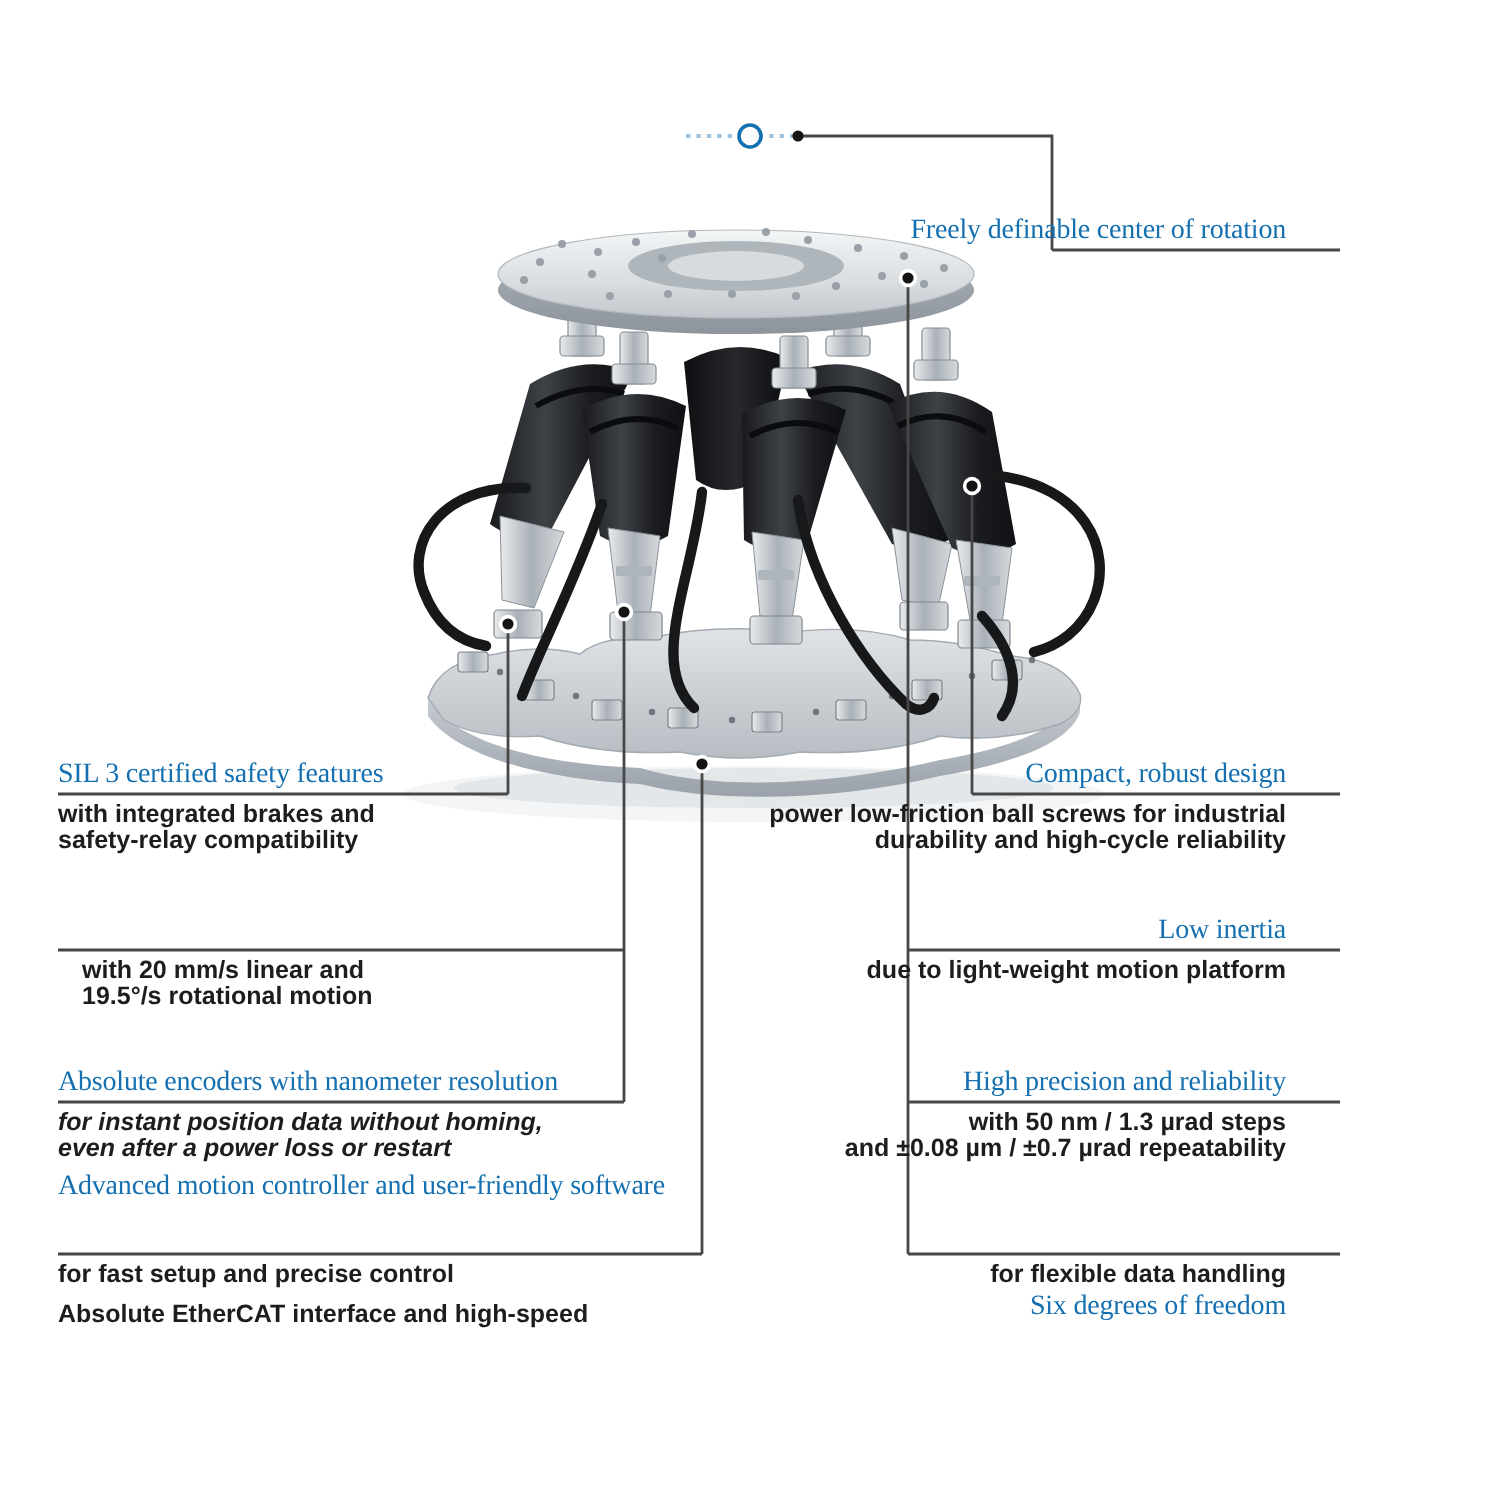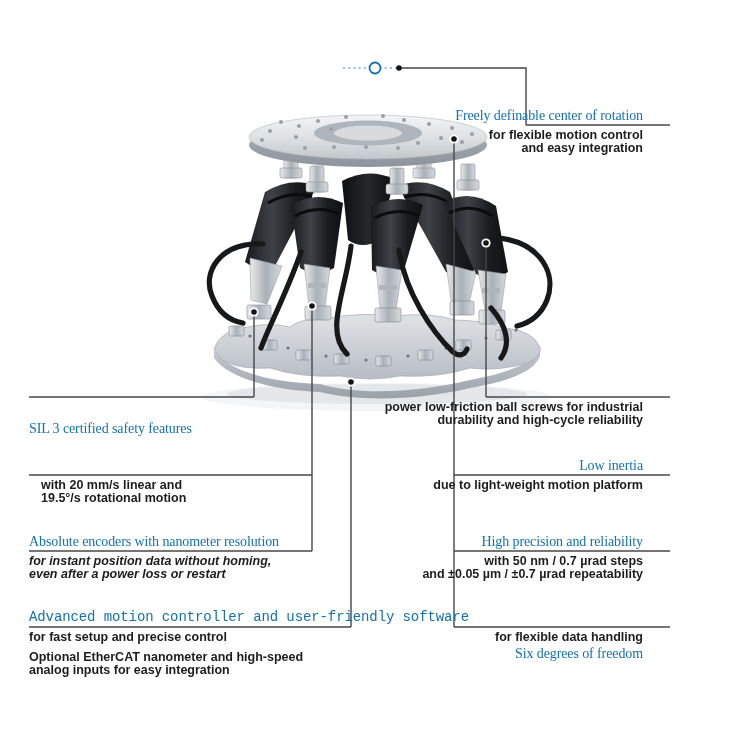--- a/index.html
+++ b/index.html
@@ -227,61 +227,61 @@
           <circle class="dot-inner" cx="312" cy="306" r="2.8"></circle>
         </g>
     <g>
           <circle class="dot-outer" cx="351" cy="382" r="4.6"></circle>
           <circle class="dot-inner" cx="351" cy="382" r="2.8"></circle>
         </g>
   </g>
 </svg>
 
   <div class="co t right" style="top:106px;right:27px;">Freely definable center of rotation</div>
-  <div class="co b right" style="top:129px;right:27px;">
-    <div>for flexible motion control</div>
-    <div>and easy integration</div>
-  </div>
-
-  <div class="co t" style="top:378px;left:29px;margin-top:41px;">SIL 3 certified safety features</div>
+
+  <div class="co t" style="top:378px;left:29px;">SIL 3 certified safety features</div>
+  <div class="co b" style="top:401px;left:29px;">
+    <div>with integrated brakes and</div>
+    <div>safety-relay compatibility</div>
+  </div>
 
   <div class="co b" style="top:479px;left:29px;margin-left:12px;">
     <div>with 20 mm/s linear and</div>
     <div>19.5°/s rotational motion</div>
   </div>
 
   <div class="co t" style="top:532px;left:29px;">Absolute encoders with nanometer resolution</div>
   <div class="co b" style="top:555px;left:29px;font-style:italic;">
     <div>for instant position data without homing,</div>
     <div>even after a power loss or restart</div>
   </div>
 
-  <div class="co t" style="top:608px;left:29px;font-family:Liberation Mono, monospace;">Advanced motion controller and user-friendly software</div>
+  <div class="co t" style="top:584px;left:29px;">Advanced motion controller and user-friendly software</div>
   <div class="co b" style="top:631px;left:29px;text-align:center;">
     <div>for fast setup and precise control</div>
   </div>
   <div class="co b" style="top:651px;left:29px;">
-    <div>Optional EtherCAT nanometer and high-speed</div>
-    <div>analog inputs for easy integration</div>
-  </div>
-
+    <div>Absolute EtherCAT interface and high-speed</div>
+  </div>
+
+  <div class="co t right" style="top:378px;right:27px;">Compact, robust design</div>
   <div class="co b right" style="top:401px;right:27px;">
     <div>power low-friction ball screws for industrial</div>
     <div>durability and high-cycle reliability</div>
   </div>
 
   <div class="co t right" style="top:456px;right:27px;">Low inertia</div>
   <div class="co b right" style="top:479px;right:27px;">
     <div>due to light-weight motion platform</div>
   </div>
 
   <div class="co t right" style="top:532px;right:27px;">High precision and reliability</div>
   <div class="co b right" style="top:555px;right:27px;">
-    <div>with 50 nm / 0.7 µrad steps</div>
-    <div>and ±0.05 µm / ±0.7 µrad repeatability</div>
+    <div>with 50 nm / 1.3 µrad steps</div>
+    <div>and ±0.08 µm / ±0.7 µrad repeatability</div>
   </div>
 
   <div class="co t right" style="top:608px;right:27px;margin-top:36px;">Six degrees of freedom</div>
   <div class="co b right" style="top:631px;right:27px;">
     <div>for flexible data handling</div>
   </div>
 
 </div>
 
 </body></html>

